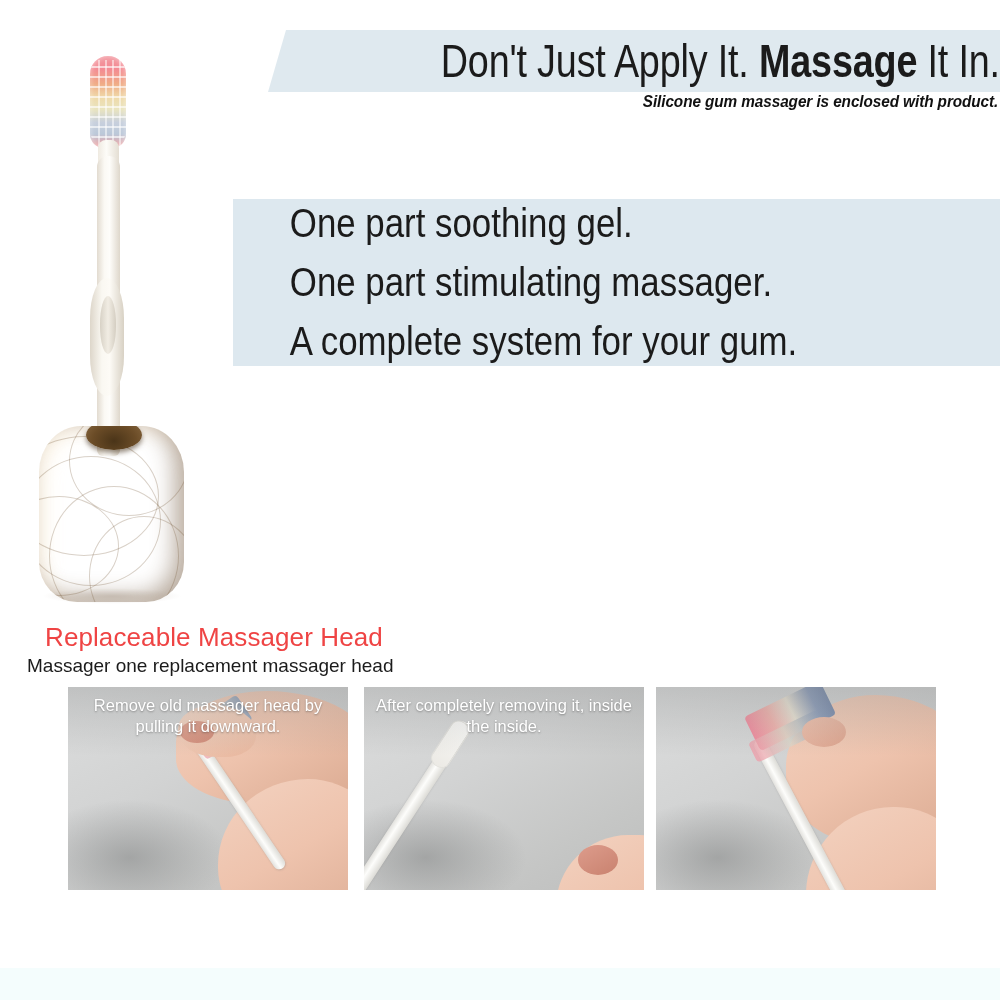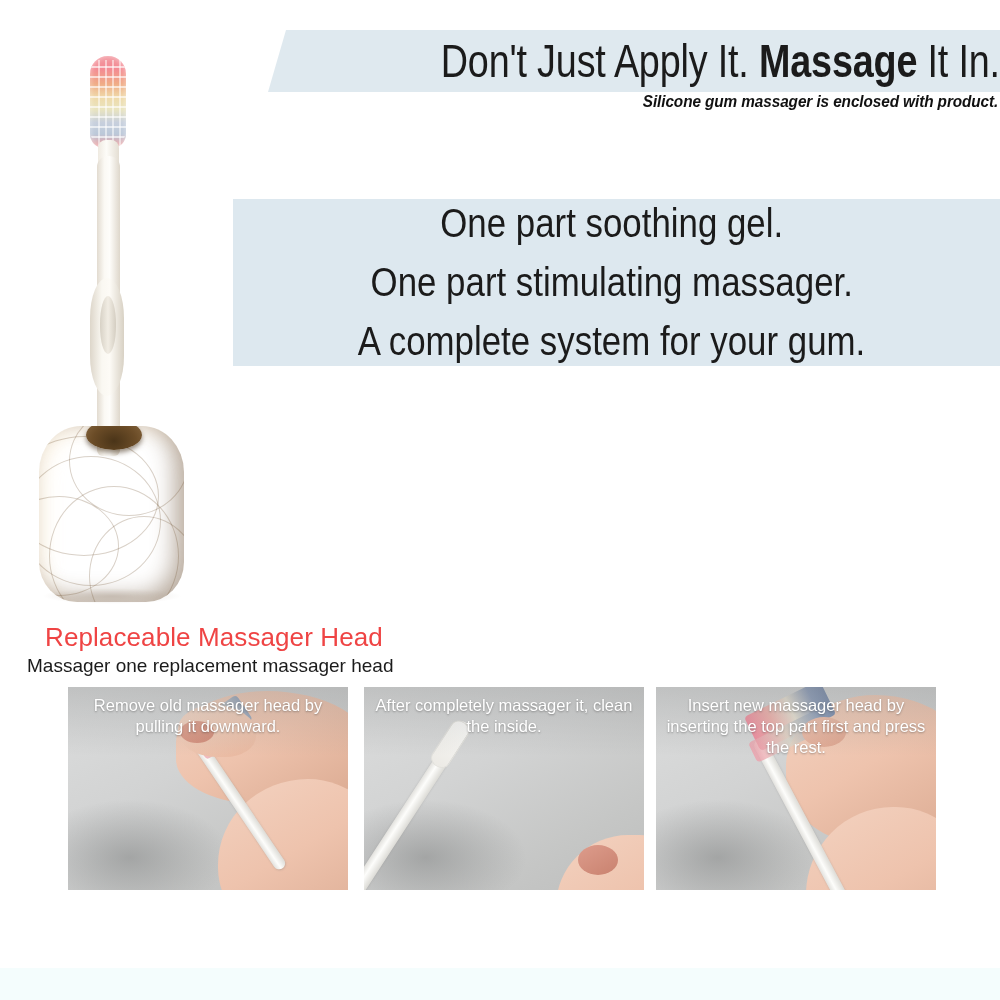--- a/index.html
+++ b/index.html
@@ -43,21 +43,21 @@
     transform:scaleX(.93); transform-origin:right center;
   }
 
   
   .mid-band{
     position:absolute; left:233px; top:199px; width:767px; height:167px;
     background:#dde8ef;
   }
   .mid-lines{
     position:absolute; left:233px; top:196px; width:757px; height:172px;
-    display:flex; flex-direction:column; align-items:center;
+    display:flex; flex-direction:column; 
     justify-content:center; gap:0px; color:#1b1b1b;
   }
   .mid-lines .ml{
     font-size:41px; font-weight:300; line-height:59px;
     white-space:nowrap; transform:scaleX(.85);
   }
 
   
   .product{ position:absolute; left:18px; top:28px; width:200px; height:565px; }
 
@@ -306,32 +306,31 @@
 
   <div class="panel p2">
     <div class="photo">
       <div class="ph-bg"></div>
       <div class="stick stick2"></div>
       <div class="stick-head stick-head2"></div>
       <div class="hand hand-c"></div>
       <div class="hand nail2"></div>
     </div>
     <div class="vignette"></div>
-    <div class="panel-caption">After completely massager it, clean the inside.</div>
+    <div class="panel-caption">After completely removing it, inside the inside.</div>
   </div>
 
   <div class="panel p3">
     <div class="photo">
       <div class="ph-bg"></div>
       <div class="hand hand-d"></div>
       <div class="hand hand-e"></div>
       <div class="stick stick3"></div>
       <div class="brist brist3"></div>
       <div class="brist brist4"></div>
       <div class="hand nail3"></div>
     </div>
     <div class="vignette"></div>
-    <div class="panel-caption">Insert new massager head by inserting the top part first and press the rest.</div>
   </div>
 
 </div>
 
 <div class="bottom-strip"></div>
 
 </body></html>

